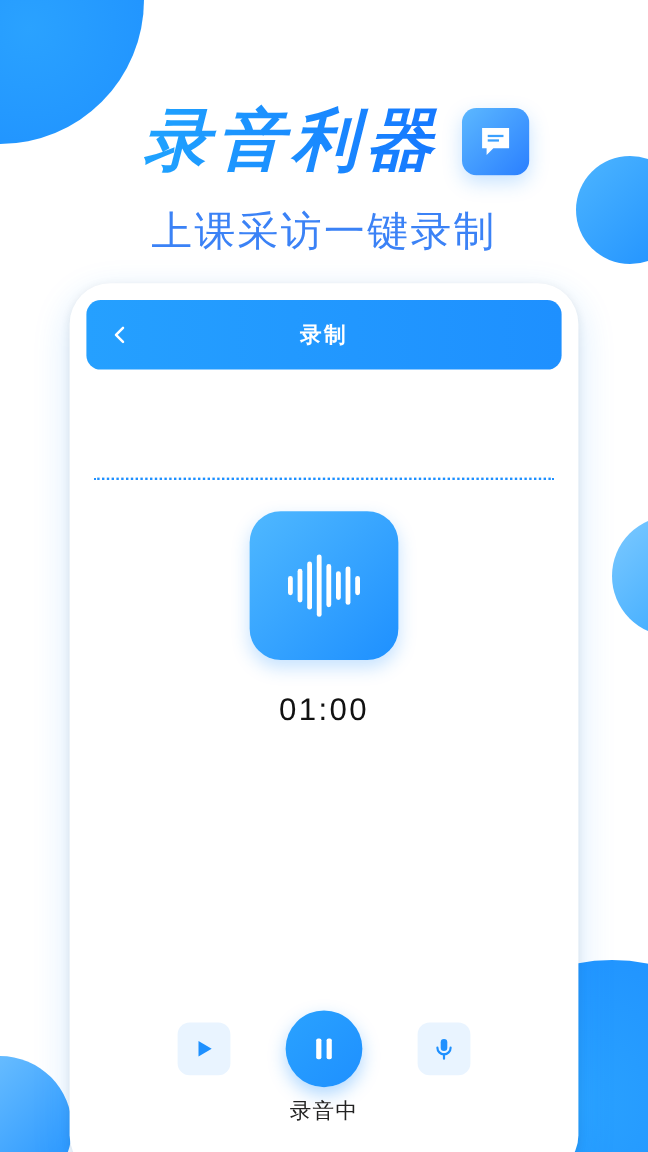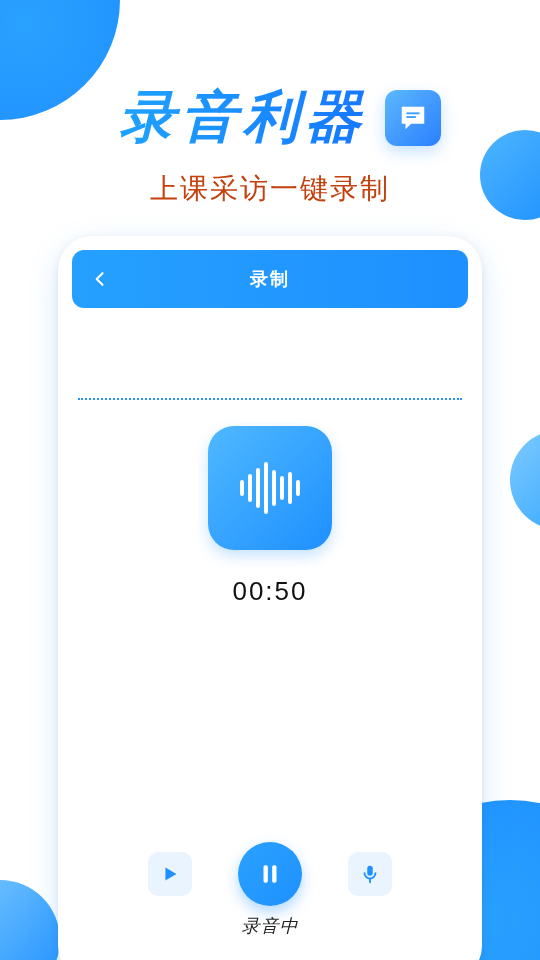--- a/index.html
+++ b/index.html
@@ -22,21 +22,21 @@
     -webkit-background-clip: text; background-clip: text; color: transparent;
     font-style: italic;
   }
   .hero-icon {
     width: 56px; height: 56px; border-radius: 12px;
     background: linear-gradient(135deg, #5cb8ff, #2a7fff);
     display: flex; align-items: center; justify-content: center;
     box-shadow: 0 6px 16px rgba(30,144,255,0.25);
   }
   .hero-icon svg { width: 30px; height: 30px; }
-  .hero-sub { margin-top: 14px; font-size: 28px; color: #c2410c; letter-spacing: 2px; }
+  .hero-sub { margin-top: 14px; font-size: 34px; color: #3b82f6; letter-spacing: 2px; }
 
   .phone-card {
     position: absolute; left: 58px; right: 58px; top: 236px; bottom: -20px;
     background: #fff; border-radius: 34px;
     box-shadow: 0 10px 30px rgba(30,144,255,0.18), 0 2px 8px rgba(0,0,0,0.08);
     overflow: hidden;
     padding-top: 14px;
   }
 
   .titlebar {
@@ -78,21 +78,21 @@
     width: 64px; height: 64px; border-radius: 50%;
     background: linear-gradient(135deg, #2aa2ff, #1e90ff);
     display:flex; align-items:center; justify-content:center;
     box-shadow: 0 6px 14px rgba(30,144,255,0.35);
     cursor: pointer;
   }
   .big-btn svg { width: 26px; height: 26px; }
 
   .status {
     position:absolute; left:0; right:0; bottom: 42px;
-    text-align:center; font-size:18px; color:#222; letter-spacing:1px;font-style:italic;
+    text-align:center; font-size:18px; color:#222; letter-spacing:1px;
   }
 </style>
 </head>
 <body>
 
 <div class="blob blob-tl"></div>
 <div class="blob blob-tr"></div>
 <div class="blob blob-mr"></div>
 <div class="blob blob-br"></div>
 <div class="blob blob-bl"></div>
@@ -133,21 +133,21 @@
           <line x1="36" y1="16" x2="36" y2="64"></line>
           <line x1="44" y1="24" x2="44" y2="56"></line>
           <line x1="52" y1="30" x2="52" y2="50"></line>
           <line x1="60" y1="26" x2="60" y2="54"></line>
           <line x1="68" y1="34" x2="68" y2="46"></line>
         </g>
       </svg>
     </div>
   </div>
 
-  <div class="timer">00:50</div>
+  <div class="timer">01:00</div>
 
   <div class="controls">
     <div class="small-btn">
       <svg viewBox="0 0 24 24">
           <path d="M7 5v14l12-7z"></path>
         </svg>
     </div>
     <div class="big-btn">
       <svg viewBox="0 0 24 24">
         <rect x="6" y="4" width="4" height="16" rx="1.5" fill="#fff"></rect>

